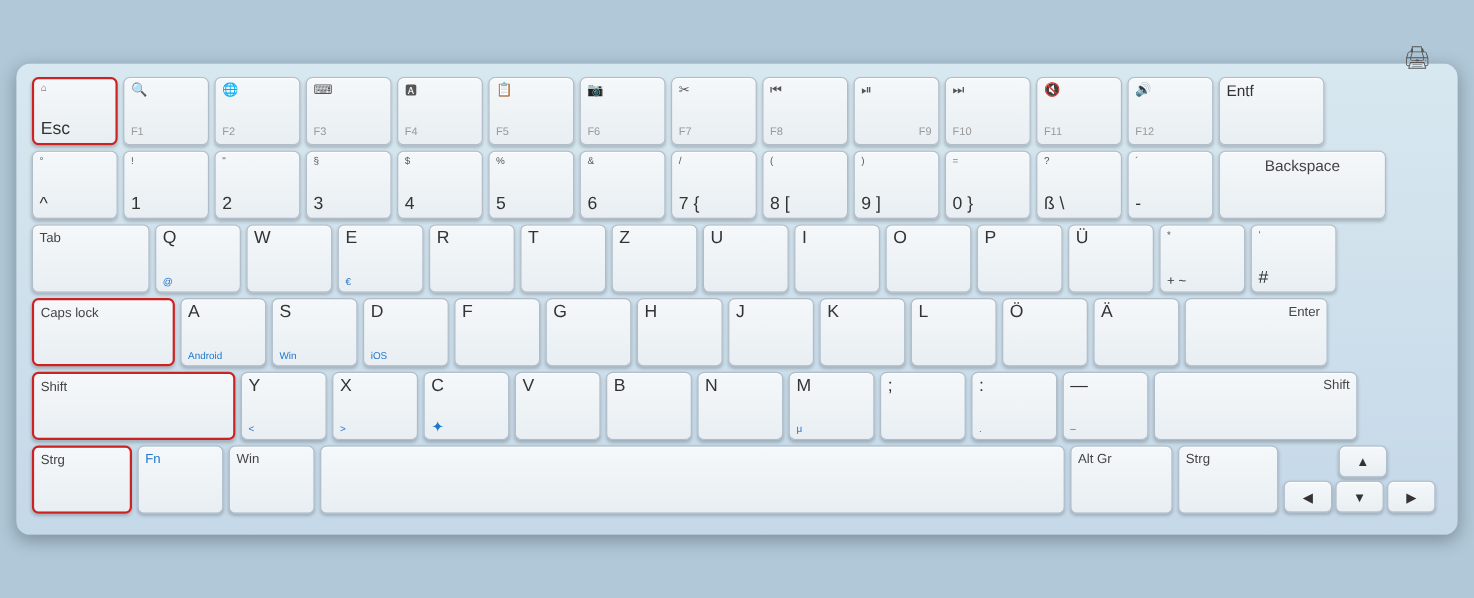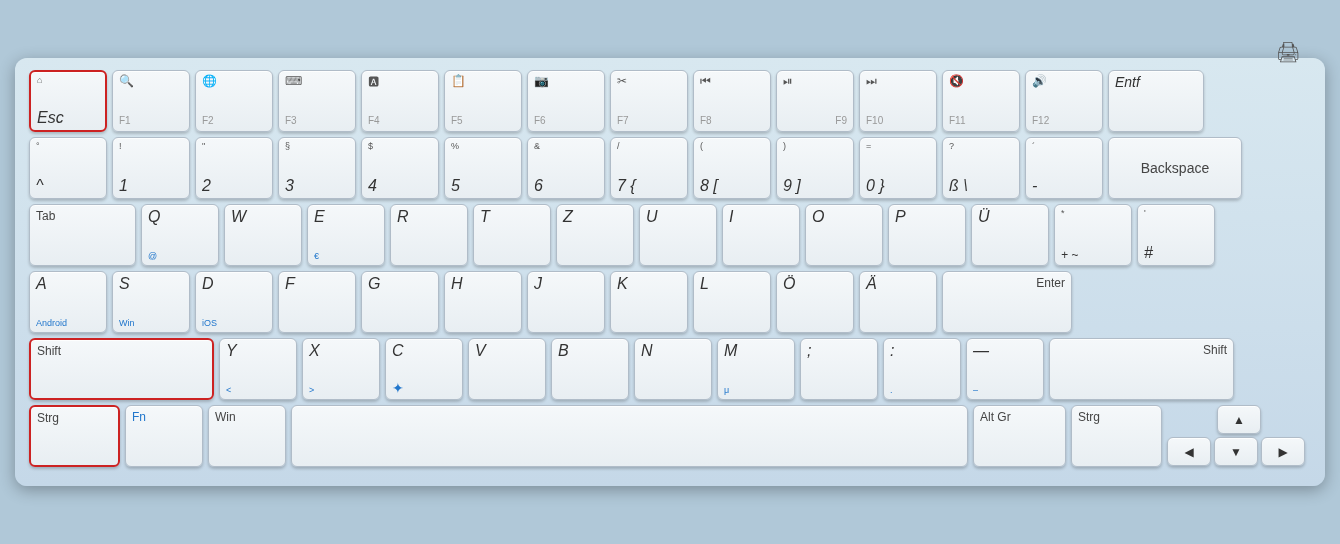--- a/index.html
+++ b/index.html
@@ -51,21 +51,20 @@
       font-size: 9px;
       color: #555;
       line-height: 1.1;
     }
 
     .key-main {
       font-size: 16px;
       color: #333;
       font-weight: 500;
       line-height: 1;
-      font-style: italic;
     }
 
     .key-sub {
       font-size: 9px;
       color: #2277cc;
       line-height: 1;
     }
 
     .key-label {
       font-size: 12px;
@@ -94,21 +93,21 @@
     .key-f7 { width: 78px; }
     .key-f8 { width: 78px; }
     .key-f9 { width: 78px; }
     .key-f10 { width: 78px; }
     .key-f11 { width: 78px; }
     .key-f12 { width: 78px; }
     .key-entf { width: 96px; }
 
     
     .key-num { width: 78px; }
-    .key-backspace { width: 134px; font-size: 11px; justify-content: center; }
+    .key-backspace { width: 152px; font-size: 11px; justify-content: flex-start; }
 
     
     .key-tab { width: 107px; }
     .key-std { width: 78px; }
     .key-backslash { width: 78px; }
 
     
     .key-caps { width: 130px; }
     .key-enter { width: 130px; }
 
@@ -321,20 +320,23 @@
       <div class="key-top">*</div>
       <div class="key-main" style="font-size:12px;">+ ~</div>
     </div>
     <div class="key key-backslash">
       <div class="key-top">'</div>
       <div class="key-main">#</div>
     </div>
   </div>
 
   <div class="keyboard-row">
+    <div class="key key-caps highlighted">
+      <div class="key-label">Caps lock</div>
+    </div>
     <div class="key key-std">
       <div class="key-main">A</div>
       <div class="key-sub">Android</div>
     </div>
     <div class="key key-std">
       <div class="key-main">S</div>
       <div class="key-sub">Win</div>
     </div>
     <div class="key key-std">
       <div class="key-main">D</div>

